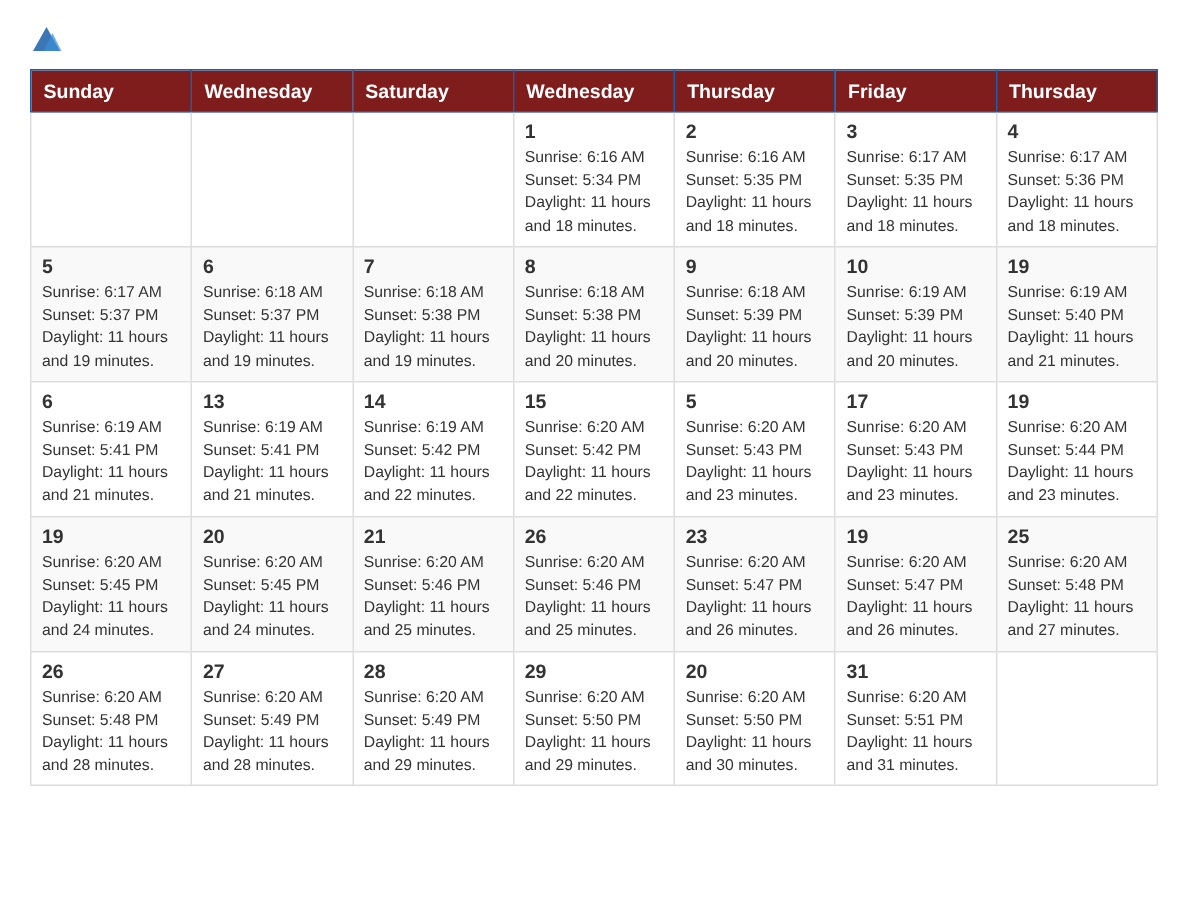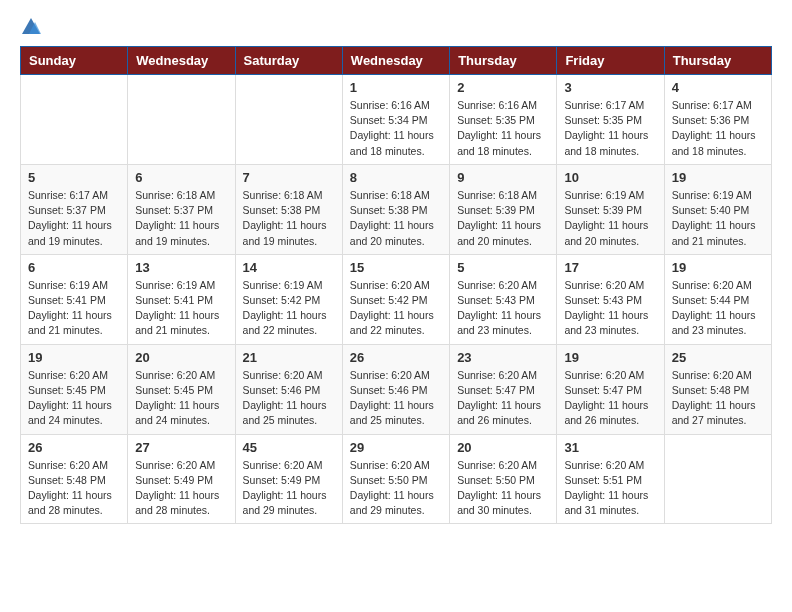--- a/index.html
+++ b/index.html
@@ -252,21 +252,21 @@
         <tr>
           <td>
             <span class="day-num">26</span>
             <div class="day-info">Sunrise: 6:20 AM<br>Sunset: 5:48 PM<br>Daylight: 11 hours and 28 minutes.</div>
           </td>
           <td>
             <span class="day-num">27</span>
             <div class="day-info">Sunrise: 6:20 AM<br>Sunset: 5:49 PM<br>Daylight: 11 hours and 28 minutes.</div>
           </td>
           <td>
-            <span class="day-num">45</span>
+            <span class="day-num">28</span>
             <div class="day-info">Sunrise: 6:20 AM<br>Sunset: 5:49 PM<br>Daylight: 11 hours and 29 minutes.</div>
           </td>
           <td>
             <span class="day-num">29</span>
             <div class="day-info">Sunrise: 6:20 AM<br>Sunset: 5:50 PM<br>Daylight: 11 hours and 29 minutes.</div>
           </td>
           <td>
             <span class="day-num">20</span>
             <div class="day-info">Sunrise: 6:20 AM<br>Sunset: 5:50 PM<br>Daylight: 11 hours and 30 minutes.</div>
           </td>

